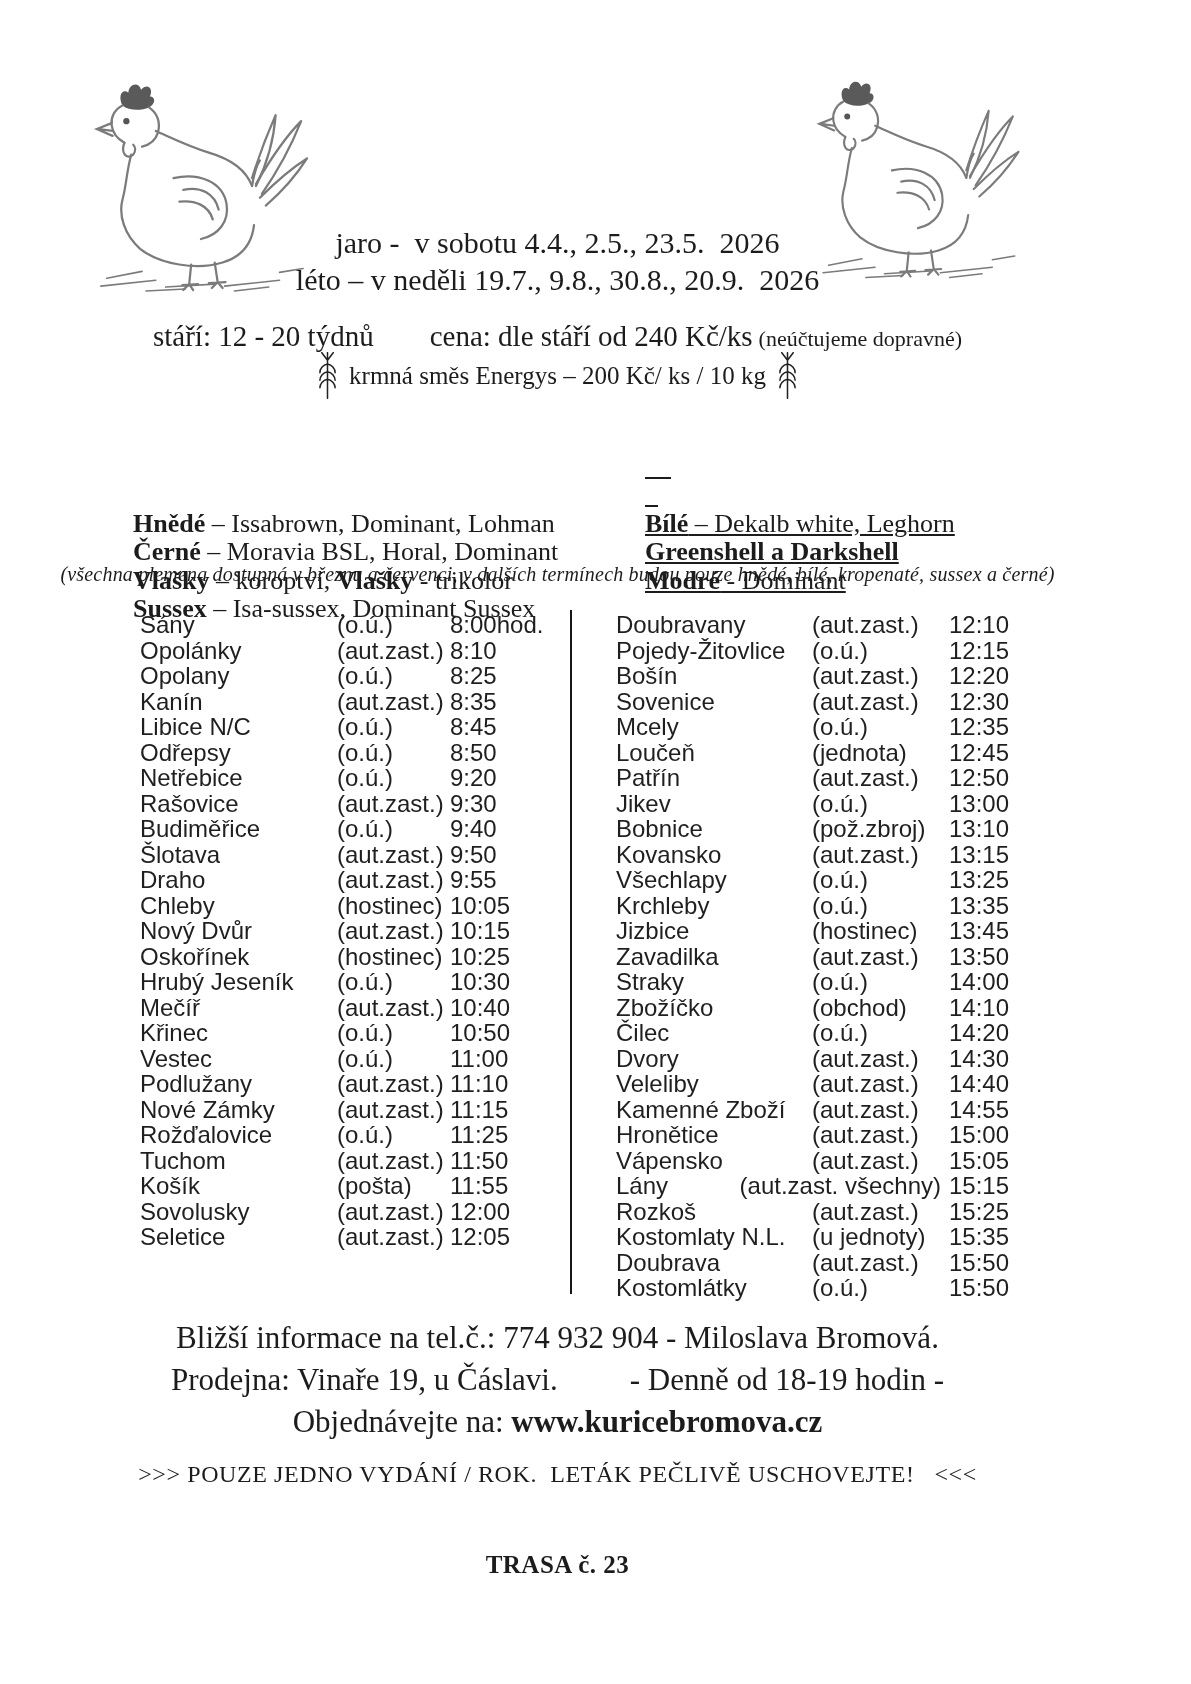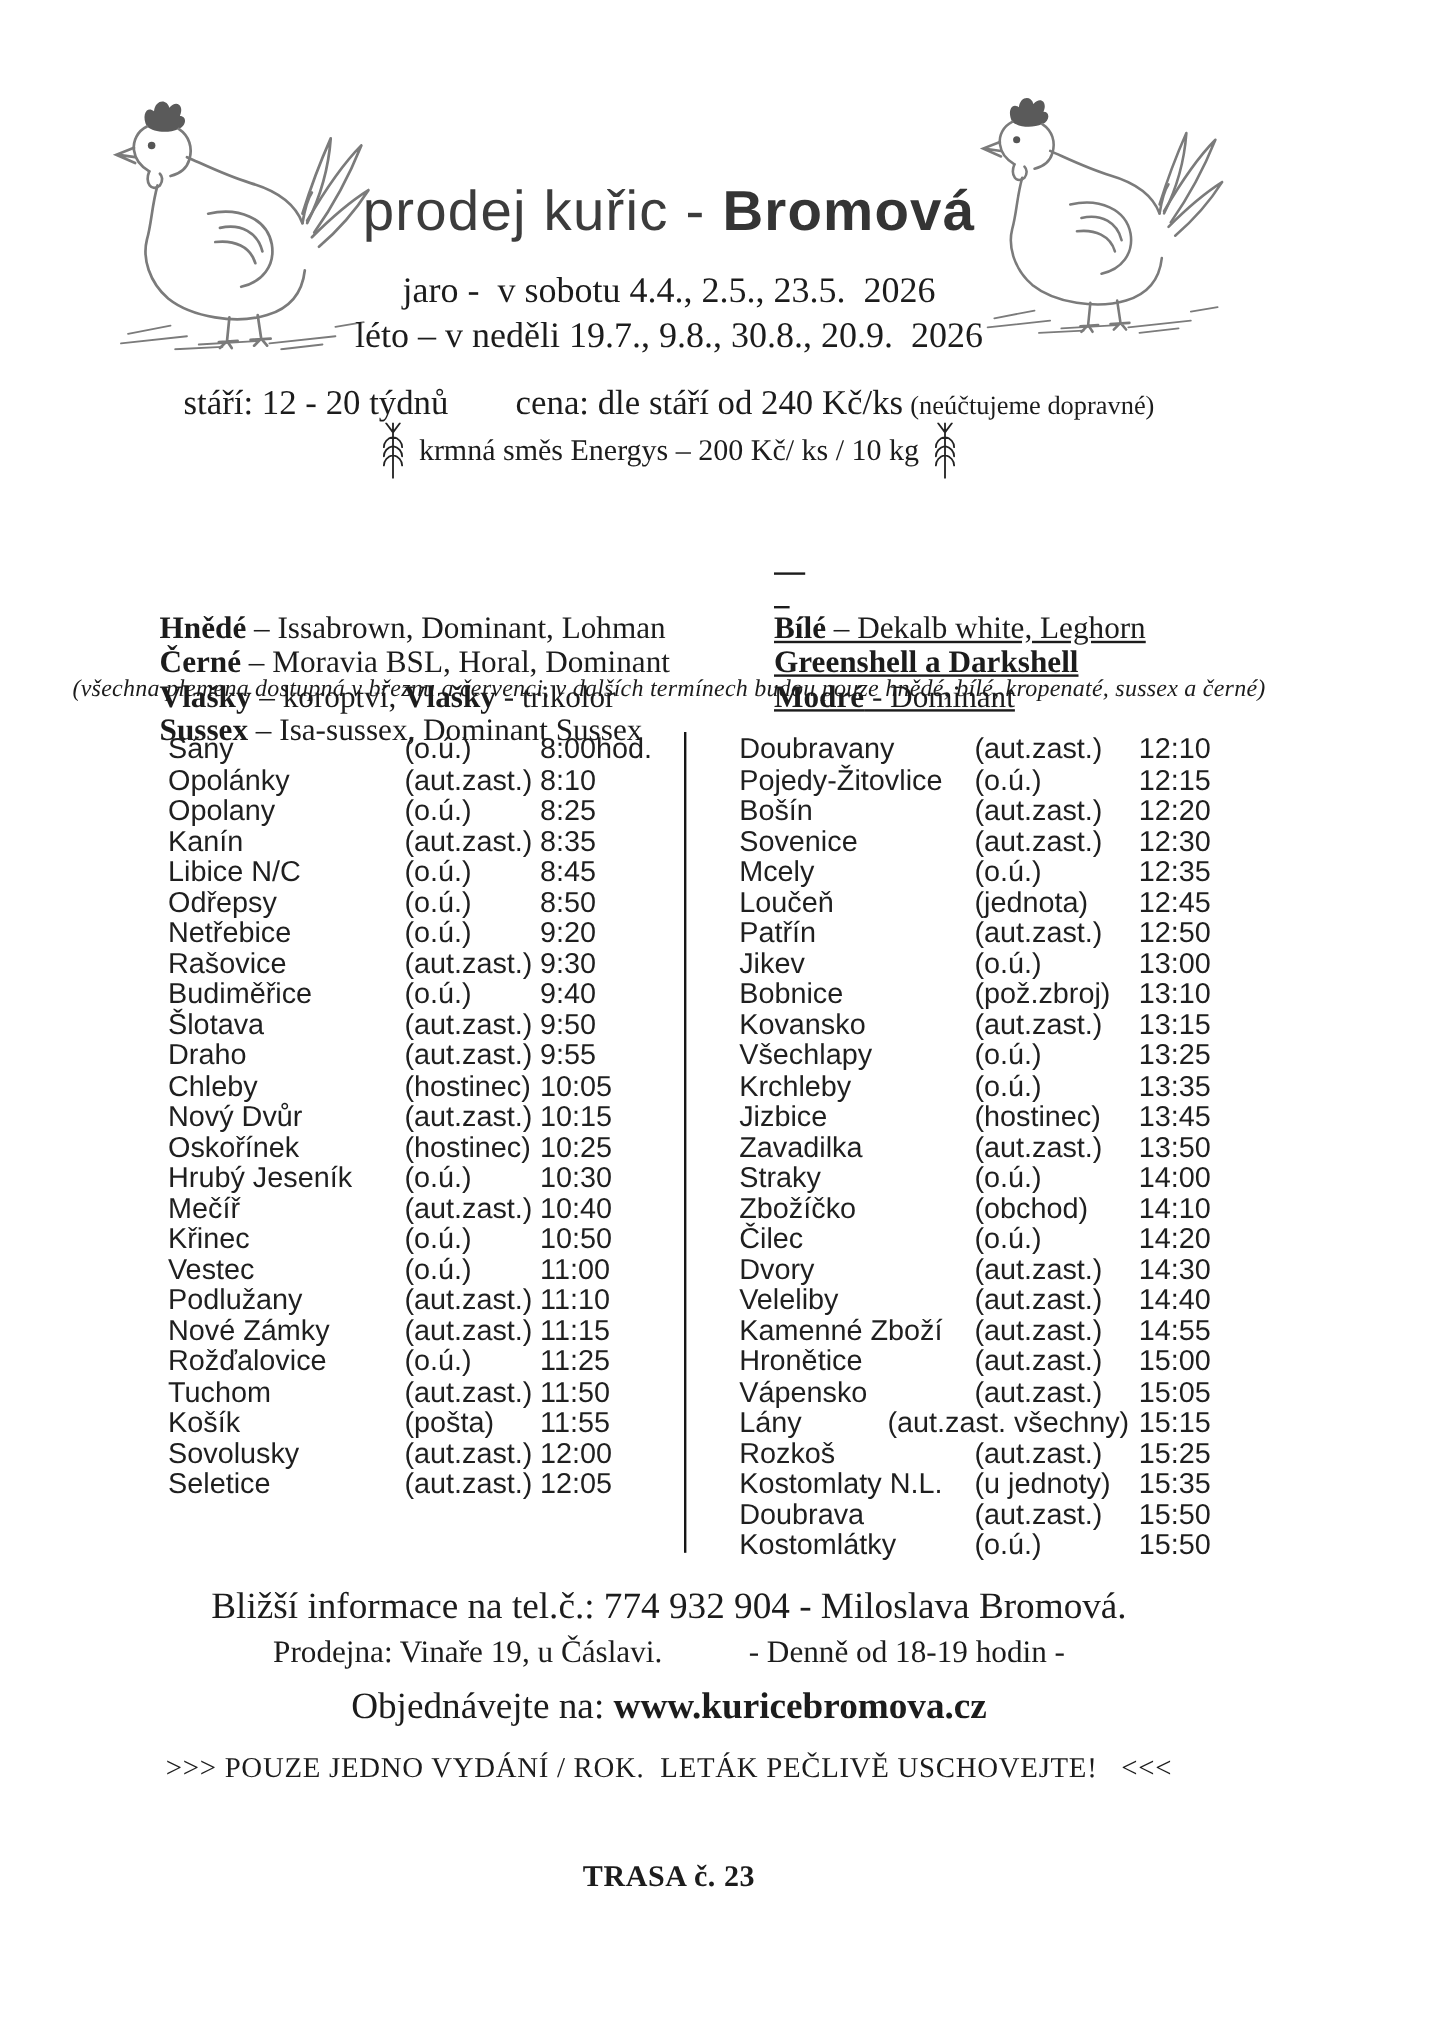--- a/index.html
+++ b/index.html
@@ -48,21 +48,21 @@
   .sched-right .t-row { grid-template-columns:196px 137px auto; }
   .cell { white-space:nowrap; }
   
   .sched-right div.t-row:nth-of-type(23) .stop { justify-self:end; padding-right:8px; }
 
   .divider { left:570px; top:610px; width:2px; height:684px; background:#161616; }
 
   
   .f-contact { top:1320px; font-size:31px; }
   .f-shop    { position:absolute; top:1362px; left:0; width:1115px;
-               display:flex; justify-content:center; gap:72px; font-size:26px; white-space:pre;align-items:center; }
+               display:flex; justify-content:center; gap:72px; font-size:31px; white-space:pre;align-items:center; }
   .f-order   { top:1404px; font-size:31px; }
   .f-order .url { font-weight:700; }
   .f-notice  { top:1461px; font-size:24px; letter-spacing:0.6px; }
   .f-route   { top:1551px; font-size:25px; font-weight:700; letter-spacing:0.5px; }
 </style>
 </head>
 <body>
 
 <div class="page">
 
@@ -99,21 +99,20 @@
     <path d="M172,110 C186,86 200,64 218,46 M218,46 C206,76 192,100 178,120"></path>
     <path d="M176,124 C192,108 208,94 224,84 M224,84 C210,106 196,120 182,132"></path>
     <path d="M168,104 C176,78 184,58 192,40 M192,40 C190,68 182,92 172,112"></path>
     <path d="M88,104 C114,98 138,108 142,130 C145,148 134,162 116,166"></path>
     <path d="M98,116 C116,112 130,120 134,136 M94,128 C110,126 124,132 128,146"></path>
     <path d="M106,192 L104,212 M104,212 L98,218 M104,212 L108,218 M97,213 L113,212"></path>
     <path d="M130,190 L133,210 M133,210 L127,216 M133,210 L138,216 M124,211 L141,210"></path>
     <path d="M20,206 L56,199 M14,214 L70,208 M80,215 L130,212 M140,214 L196,208 M60,219 L100,217 M150,219 L185,215 M196,200 L220,196" stroke-width="1.6"></path>
   </svg>
 
-  <div class="center title"><span class="t-light">prodej kuřic - </span><span class="t-bold">Bromová</span></div>
   <div class="center date1">jaro -  v sobotu 4.4., 2.5., 23.5.  2026</div>
   <div class="center date2">léto – v neděli 19.7., 9.8., 30.8., 20.9.  2026</div>
 
   <div class="center info-row"><span class="age">stáří: 12 - 20 týdnů</span><span class="price">cena: dle stáří od 240 Kč/ks</span><span class="ship">(neúčtujeme dopravné)</span></div>
 
   <div class="feed-row">
     <svg class="wheat" viewBox="0 0 20 48" fill="none" stroke="#222" stroke-width="1.6" stroke-linecap="round">
         <path d="M10,48 C10,34 10,20 10,4 M10,8 L4,0 M10,8 L10,0 M10,8 L16,0 M10,12 C5,13 2,17 2,21 M10,12 C15,13 18,17 18,21 M10,20 C5,21 2,25 2,29 M10,20 C15,21 18,25 18,29 M10,28 C5,29 2,33 2,37 M10,28 C15,29 18,33 18,37"></path>
       </svg>
     <span>krmná směs Energys – 200 Kč/ ks / 10 kg</span>

